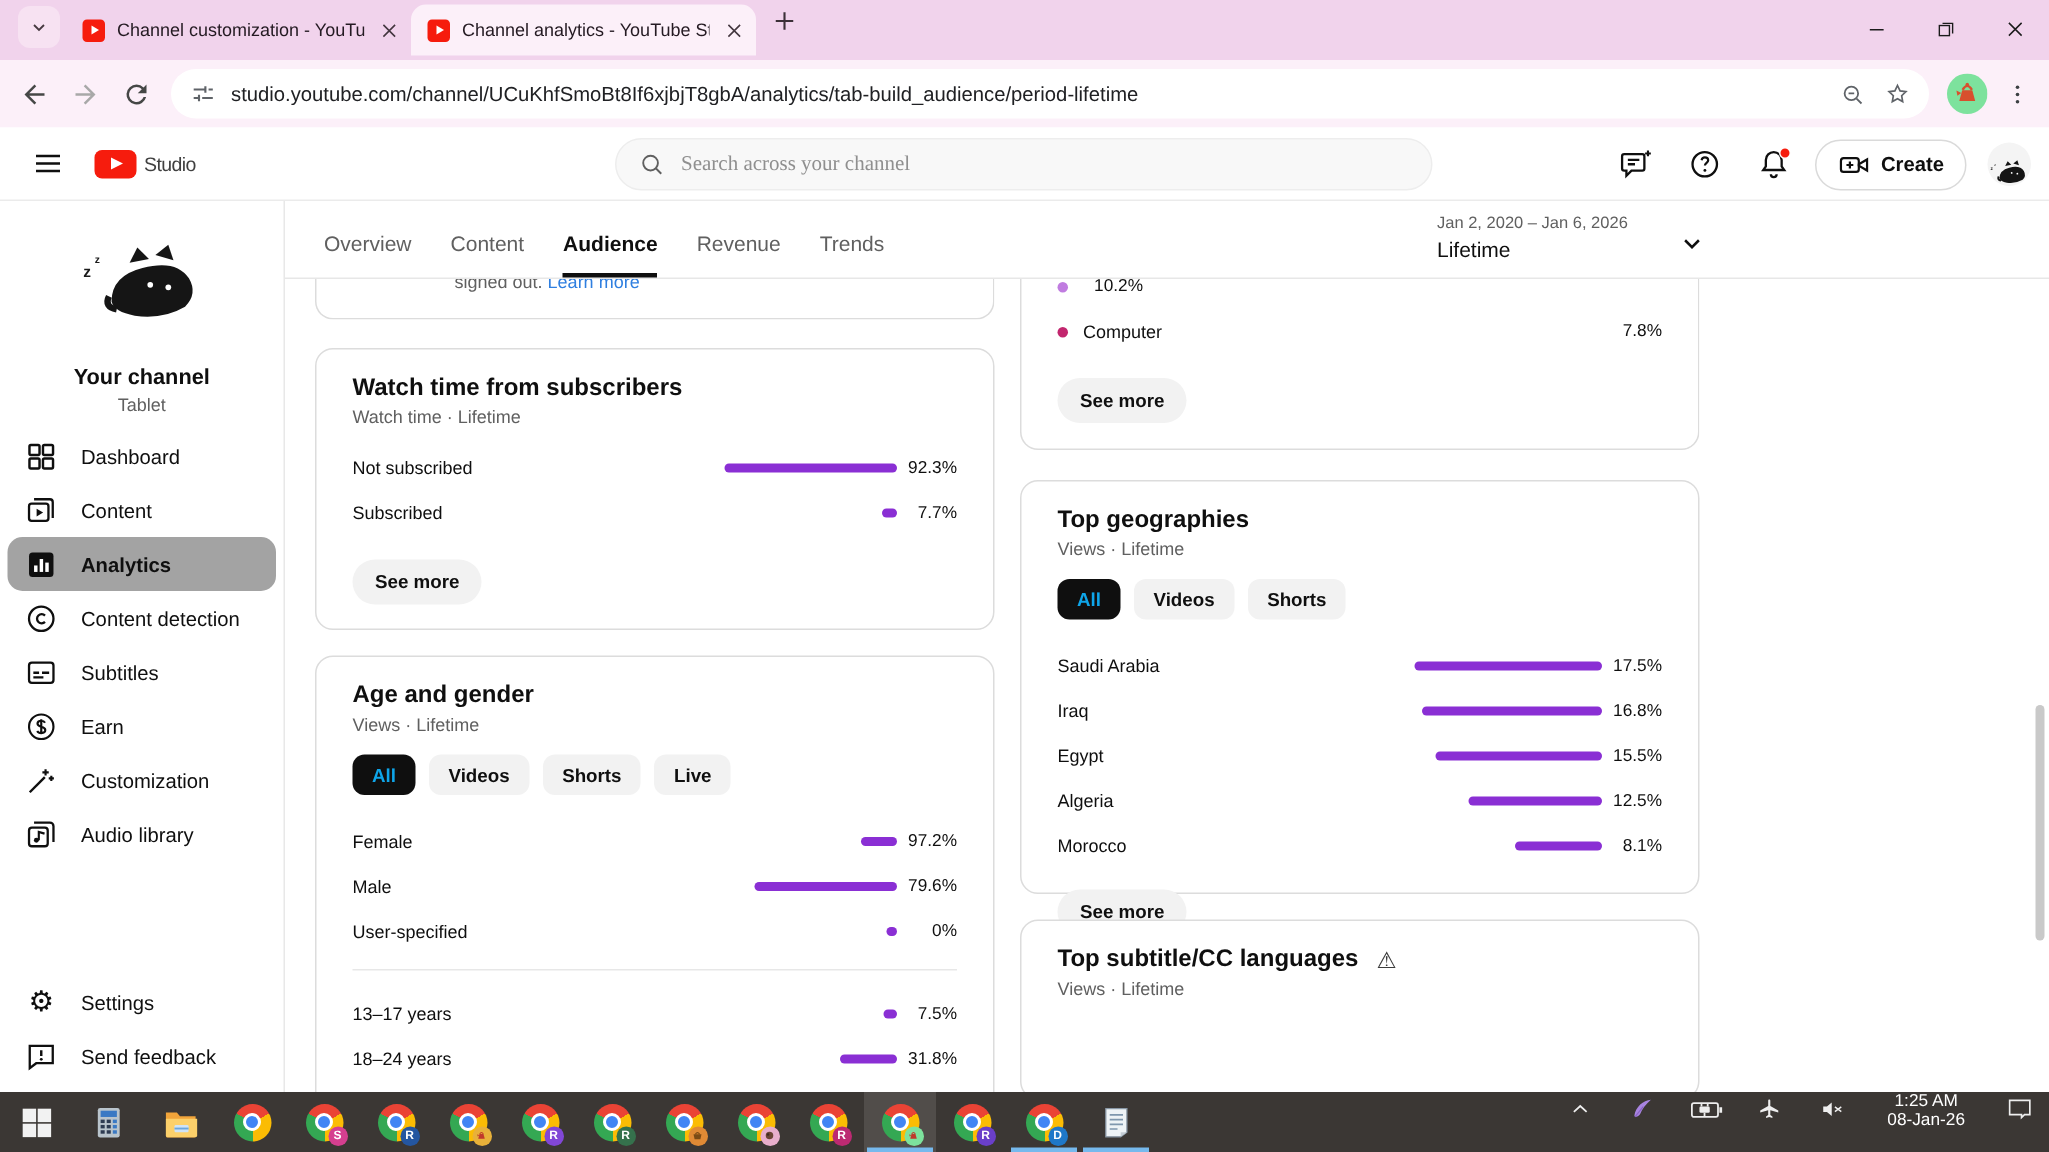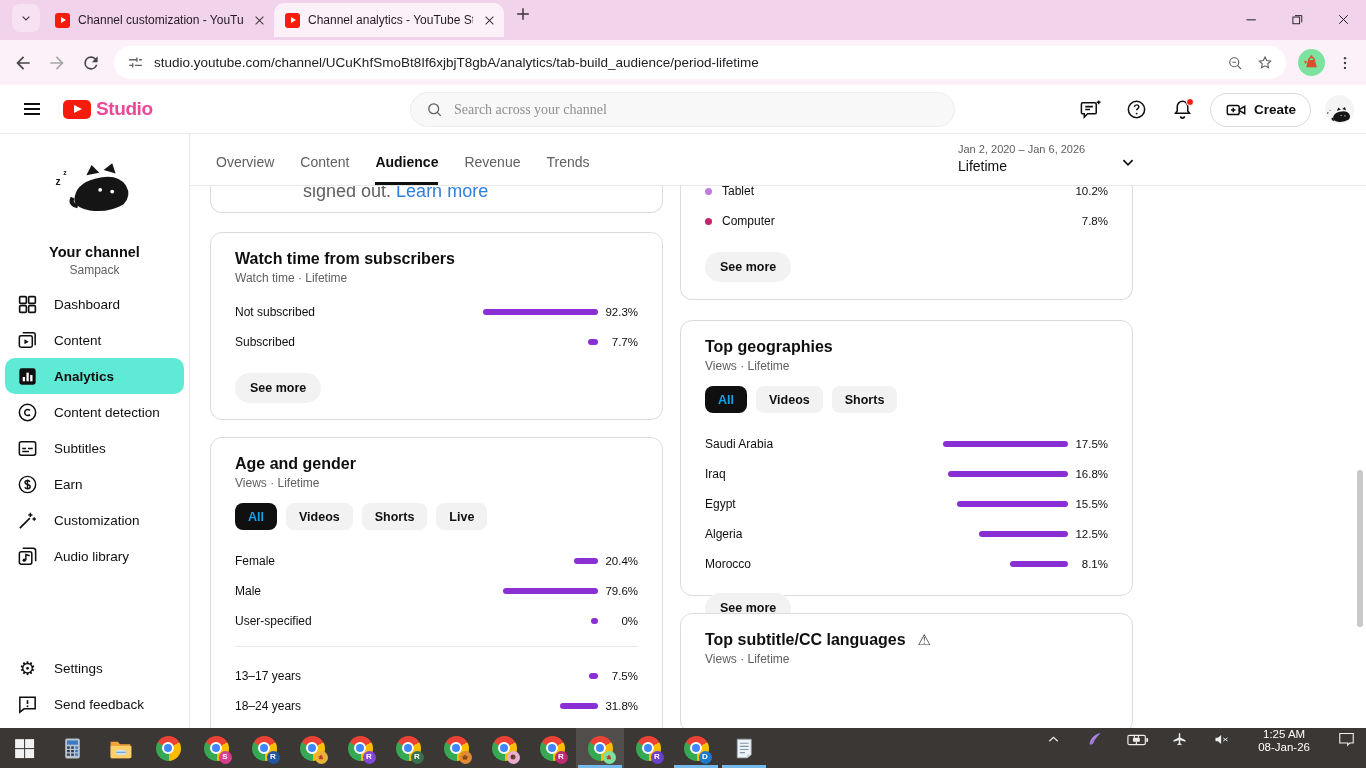--- a/index.html
+++ b/index.html
@@ -37,21 +37,21 @@
 .avatarbtn .icn{width:27px;height:27px}
 .kebabbtn{width:30px;height:30px;display:flex;align-items:center;justify-content:center;color:#3c4043;flex:none}
 .kebabbtn .icn{width:18px;height:18px}
 
 
 .ytheader{height:49px;background:#fff;border-bottom:1px solid #ebebeb;position:relative;display:flex;align-items:center;padding:0 20px}
 .ham{width:24px;height:24px;margin-right:19px}
 .brand{display:flex;align-items:center;gap:5px}
 .ytmark{width:28px;height:19px;background:#f61c0d;border-radius:5px;position:relative}
 .ytmark::after{content:"";position:absolute;left:11px;top:5.2px;border-left:8px solid #fff;border-top:4.5px solid transparent;border-bottom:4.5px solid transparent}
-.brandname{font-size:19px;font-weight:700;letter-spacing:-.4px;color:#ec4899}
+.brandname{font-size:13px;font-weight:400;letter-spacing:-.4px;color:#404040}
 .searchbox{position:absolute;left:410px;top:7px;width:545px;height:35px;border-radius:18px;background:#f8f8f8;border:1px solid #ededed;display:flex;align-items:center;padding:0 14px;gap:10px}
 .searchbox .icn{width:19px;height:19px;color:#606060}
 .searchbox input{border:none;outline:none;background:transparent;font-size:14px;flex:1;color:#0f0f0f;font-family:Liberation Serif, serif}
 .searchbox input::placeholder{color:#8f8f8f}
 .hdr-right{position:absolute;right:12px;top:0;height:49px;display:flex;align-items:center;gap:8px}
 .hdr-ic{width:38px;height:38px;display:flex;align-items:center;justify-content:center;position:relative}
 .hdr-ic .icn{width:23px;height:23px}
 .belldot{position:absolute;top:7px;right:8px;width:8px;height:8px;background:#f61c0d;border-radius:50%;border:1.5px solid #fff}
 .createbtn{height:34px;border:1px solid #dadada;border-radius:17px;display:flex;align-items:center;gap:7px;padding:0 14px;font-size:13.5px;font-weight:700;color:#0f0f0f}
 .createbtn .icn{width:22px;height:22px}
@@ -60,21 +60,21 @@
 
 
 .bodyrow{display:flex;height:594px;background:#fff}
 .sidebar{width:190px;flex:none;border-right:1px solid #e8e8e8;position:relative;padding-top:26px}
 .chanavatar{width:86px;height:58px;margin:0 auto;display:block}
 .chan-title{text-align:center;font-size:14.5px;font-weight:700;margin-top:26px}
 .chan-name{text-align:center;font-size:12px;color:#606060;margin-top:3px}
 .side-items{margin-top:9px}
 .sitem{display:flex;align-items:center;height:36px;margin:0 5px;padding-left:11px;border-radius:10px;font-size:13.5px;color:#0f0f0f}
 .sitem .icn{width:23px;height:23px;margin-right:15px;flex:none}
-.sitem.active{background:#5eead4;font-weight:700}
+.sitem.active{background:#a3a3a3;font-weight:700}
 .side-footer{position:absolute;bottom:6px;left:0;right:0}
 .gear-char{font-family:"DejaVu Sans",sans-serif;font-size:19px;line-height:1;color:#0f0f0f}
 
 .main{flex:1;position:relative;overflow:hidden}
 .subheader{height:52px;border-bottom:1px solid #e7e7e7;display:flex;align-items:flex-end;padding-left:26px;position:relative;z-index:3;background:#fff}
 .antab{margin-right:26px;padding-bottom:15px;font-size:14px;color:#606060;position:relative}
 .antab.active{color:#0f0f0f;font-weight:700}
 .antab.active::after{content:"";position:absolute;left:0;right:0;bottom:0;height:3px;background:#0f0f0f}
 .daterange{position:absolute;left:768px;top:9px;display:flex;gap:32px}
 .dr-range{font-size:11px;color:#606060}
@@ -98,21 +98,21 @@
 .blabel{flex:1;font-size:12px;color:#0f0f0f}
 .btrack{display:flex;justify-content:flex-end;align-items:center;flex:none}
 .bbar{height:6px;border-radius:3px;background:#8a2fd4;min-width:7px}
 .bval{width:40px;text-align:right;font-size:11.5px;color:#0f0f0f;flex:none}
 .divider{height:1px;background:#e7e7e7;margin:10px 0 14px}
 .seemore{margin-top:14px;height:30px;padding:0 15px;border-radius:16px;background:#f2f2f2;display:inline-flex;align-items:center;font-size:12.5px;font-weight:700;color:#0f0f0f}
 .drow{display:flex;align-items:center;height:30px}
 .dot{width:7px;height:7px;border-radius:50%;margin-right:10px;flex:none}
 .dlabel{flex:1;font-size:12px}
 .notice-card{height:27px;padding:0}
-.notice-text{margin:-5px 0 0 92px;font-size:18px;color:#606060;white-space:nowrap}
+.notice-text{margin:-5px 0 0 92px;font-size:12px;color:#606060;white-space:nowrap}
 .learnmore{color:#2f7fe0}
 
 
 .taskbar{position:absolute;left:0;bottom:0;width:100%;height:40px;background:#3b3734;display:flex;z-index:10}
 .tcell{width:48px;height:40px;display:flex;align-items:center;justify-content:center;position:relative;flex:none}
 .tcell.active{background:#514d4a}
 .tcell.running::after{content:"";position:absolute;left:2px;right:2px;bottom:0;height:3px;background:#76b9ed}
 .tcell .icn{width:25px;height:25px}
 .appic{width:25px;height:25px;position:relative}
 .chrome-logo{width:25px;height:25px;border-radius:50%;background:conic-gradient(from -60deg,#ea4335 0deg 120deg,#fbbc04 120deg 240deg,#34a853 240deg 360deg);position:relative;display:block}
@@ -337,21 +337,21 @@
             <text x="13" y="16" font-size="8" font-weight="bold" fill="#1a1a1a">z</text>
             <path d="M40 16L46 4l9 9z" fill="#151515"></path>
             <path d="M60 10l10-8 4 12z" fill="#151515"></path>
             <path d="M26 46Q26 26 50 20Q76 13 86 28Q93 40 83 50Q66 60 44 57Q28 54 26 46z" fill="#151515"></path>
             <path d="M30 52Q20 50 24 42" stroke="#151515" stroke-width="5" fill="none"></path>
             <circle cx="56" cy="33" r="2.2" fill="#fff"></circle>
             <circle cx="70" cy="35" r="2.2" fill="#fff"></circle>
           </svg>
         </span>
       <div class="chan-title">Your channel</div>
-      <div class="chan-name">Sampack</div>
+      <div class="chan-name">Tablet</div>
       <div class="side-items" id="side-items">
           <div class="sitem">
             <span class="icn">
               <svg viewBox="0 0 24 24" fill="none" stroke="#0f0f0f" stroke-width="1.7">
                 <rect x="3.8" y="3.8" width="7" height="7" rx="1"></rect>
                 <rect x="13.2" y="3.8" width="7" height="7" rx="1"></rect>
                 <rect x="3.8" y="13.2" width="7" height="7" rx="1"></rect>
                 <rect x="13.2" y="13.2" width="7" height="7" rx="1"></rect>
               </svg>
             </span>
@@ -506,21 +506,21 @@
                 <span class="chip">Videos</span>
                 <span class="chip">Shorts</span>
                 <span class="chip">Live</span>
               </div>
             <div class="rows" style="margin-top:16px" id="gender-rows">
                 <div class="brow">
                   <span class="blabel">Female</span>
                   <span class="btrack" style="width: 95px;">
                     <span class="bbar" style="width: 25.6281%;"></span>
                   </span>
-                  <span class="bval">20.4%</span>
+                  <span class="bval">97.2%</span>
                 </div>
                 <div class="brow">
                   <span class="blabel">Male</span>
                   <span class="btrack" style="width: 95px;">
                     <span class="bbar" style="width: 100%;"></span>
                   </span>
                   <span class="bval">79.6%</span>
                 </div>
                 <div class="brow">
                   <span class="blabel">User-specified</span>
@@ -548,21 +548,20 @@
                 </div>
               </div>
           </div>
         </div>
 
         <div class="col col-right">
           <div class="card cliptop" style="height:114px;padding:0 24px">
             <div style="margin-top:-10px" id="device-rows">
                 <div class="drow">
                   <span class="dot" style="background: rgb(192, 124, 224);"></span>
-                  <span class="dlabel">Tablet</span>
                   <span class="bval">10.2%</span>
                 </div>
                 <div class="drow">
                   <span class="dot" style="background: rgb(194, 38, 110);"></span>
                   <span class="dlabel">Computer</span>
                   <span class="bval">7.8%</span>
                 </div>
               </div>
             <button class="seemore" style="margin-top:16px">See more</button>
           </div>

